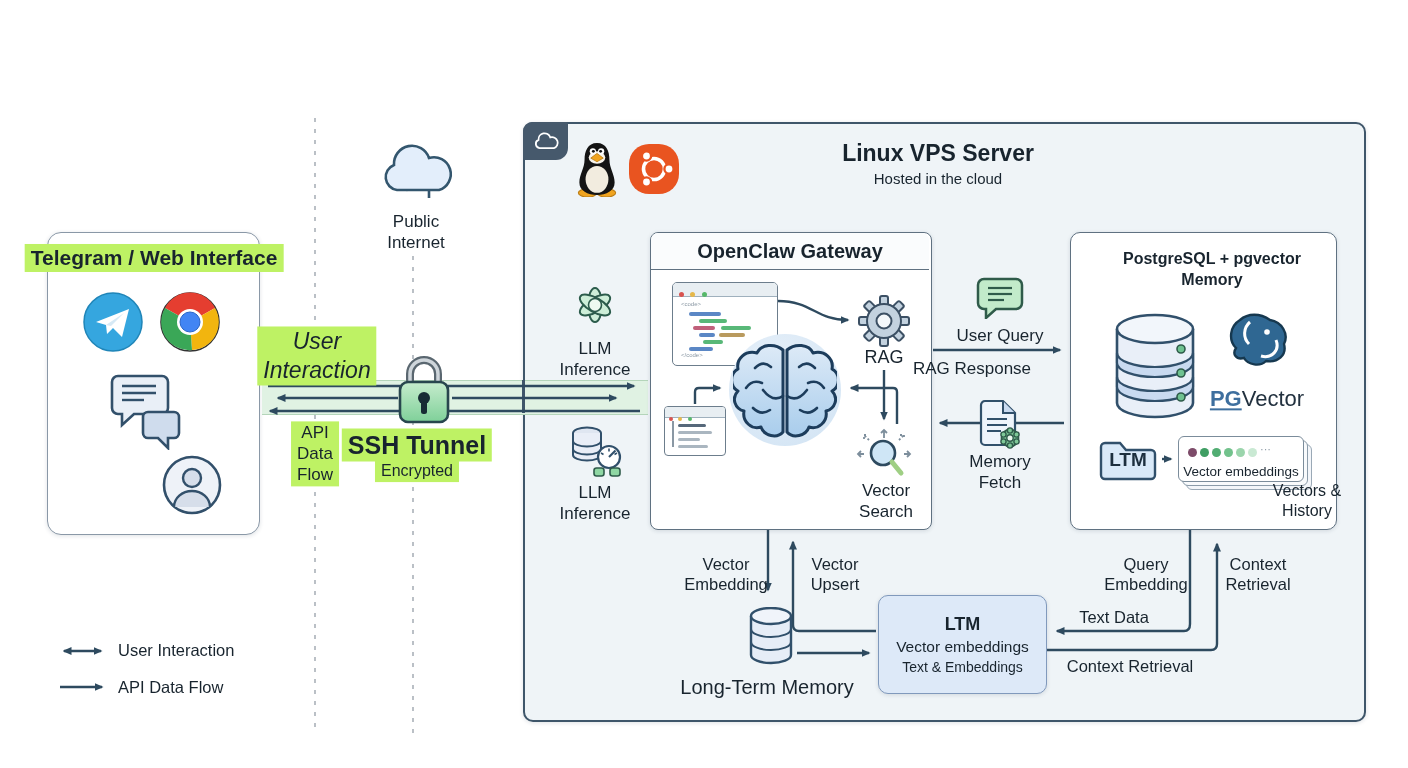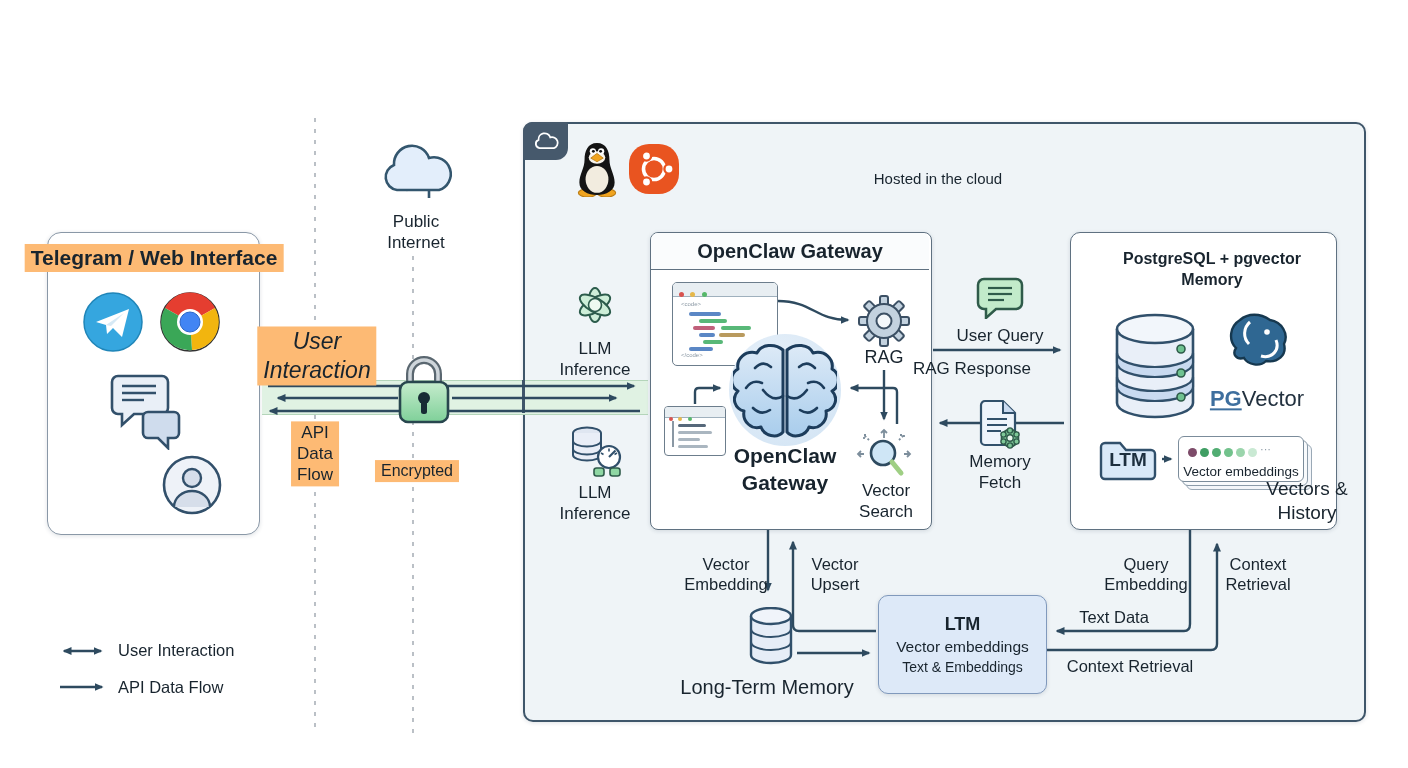--- a/index.html
+++ b/index.html
@@ -3,21 +3,21 @@
 <meta charset="utf-8">
 <style>
   html,body{margin:0;padding:0;background:#fff;}
   .canvas{position:relative;width:1408px;height:768px;background:#ffffff;overflow:hidden;
           font-family:"Liberation Sans",sans-serif;color:#18242e;}
   .abs{position:absolute;}
   .lbl{position:absolute;transform:translate(-50%,-50%);text-align:center;color:#18242e;
        white-space:pre-line;line-height:1.24;font-family:"Liberation Sans",sans-serif;z-index:12;}
   .lbl-left{position:absolute;transform:translate(0,-50%);text-align:left;color:#18242e;
        white-space:pre-line;line-height:1.2;z-index:12;}
-  .mask{background:#fdba74;padding:1px 6px;}
+  .mask{background:#bef264;padding:1px 6px;}
   .box{position:absolute;background:#fff;border:1.5px solid #5f7181;border-radius:9px;
        box-shadow:0 1px 4px rgba(30,50,70,.14);z-index:3;}
   .svg-under{position:absolute;left:0;top:0;z-index:2;}
   .svg-over{position:absolute;left:0;top:0;z-index:8;pointer-events:none;}
   .icon{position:absolute;z-index:10;}
   .cw-bar{position:absolute;height:4px;border-radius:2px;}
   .dot{display:inline-block;border-radius:50%;}
 </style>
 </head>
 <body>
@@ -101,46 +101,46 @@
   <div class="lbl mask" style="left:154px;top:258px;font-size:21px;font-weight:600;">Telegram / Web Interface</div>
 
   <div class="lbl" style="left:416px;top:232px;font-size:17px;font-weight:500;">Public
 Internet</div>
 
   <div class="lbl mask" style="left:317px;top:356px;font-size:23px;font-style:italic;">User
 Interaction</div>
   <div class="lbl mask" style="left:315px;top:454px;font-size:17px;">API
 Data
 Flow</div>
+  <div class="lbl mask" style="left:417px;top:445px;font-size:25px;font-weight:600;">SSH Tunnel</div>
   <div class="lbl mask" style="left:417px;top:471px;font-size:16px;">Encrypted</div>
 
+  <div class="lbl" style="left:938px;top:153px;font-size:23px;font-weight:700;">Linux VPS Server</div>
   <div class="lbl" style="left:938px;top:179px;font-size:15px;">Hosted in the cloud</div>
 
   <div class="lbl" style="left:595px;top:359px;font-size:17px;">LLM
 Inference</div>
   <div class="lbl" style="left:595px;top:503px;font-size:17px;">LLM
 Inference</div>
 
   <div class="lbl" style="left:884px;top:357px;font-size:18px;font-weight:500;">RAG</div>
   <div class="lbl" style="left:886px;top:501px;font-size:17px;">Vector
 Search</div>
-  <div class="lbl" style="left:785px;top:469px;font-size:21px;font-weight:700;line-height:1.3;">OpenClaw
-Gateway</div>
 
   <div class="lbl" style="left:1000px;top:336px;font-size:17px;">User Query</div>
   <div class="lbl" style="left:972px;top:369px;font-size:17px;">RAG Response</div>
   <div class="lbl" style="left:1000px;top:472px;font-size:17px;">Memory
 Fetch</div>
 
   <div class="lbl" style="left:1212px;top:270px;font-size:16px;font-weight:700;line-height:1.3;">PostgreSQL + pgvector
 Memory</div>
   <div class="lbl" style="left:1257px;top:399px;font-size:22px;white-space:nowrap;">
     <span style="color:#3e6f9e;font-weight:700;text-decoration:underline;">PG</span><span style="color:#22313f;font-weight:500;">Vector</span>
   </div>
-  <div class="lbl" style="left:1266px;top:501px;font-size:19px;margin-left:41px;">Vectors &amp; History</div>
+  <div class="lbl" style="left:1266px;top:501px;font-size:16px;margin-left:41px;">Vectors &amp; History</div>
 
   <div class="lbl" style="left:726px;top:574px;font-size:16.5px;">Vector
 Embedding</div>
   <div class="lbl" style="left:835px;top:574px;font-size:16.5px;">Vector
 Upsert</div>
   <div class="lbl" style="left:767px;top:687px;font-size:20px;font-weight:500;white-space:nowrap;">Long-Term Memory</div>
 
   <div class="lbl" style="left:1146px;top:574px;font-size:16.5px;">Query
 Embedding</div>
   <div class="lbl" style="left:1114px;top:617px;font-size:16.5px;white-space:nowrap;">Text Data</div>

